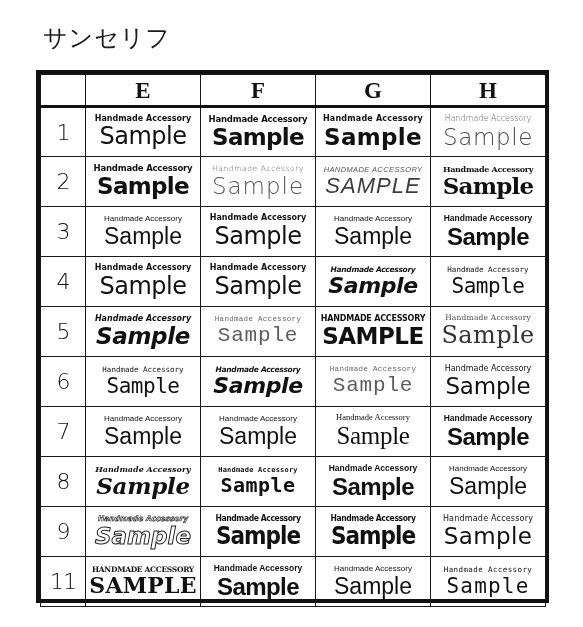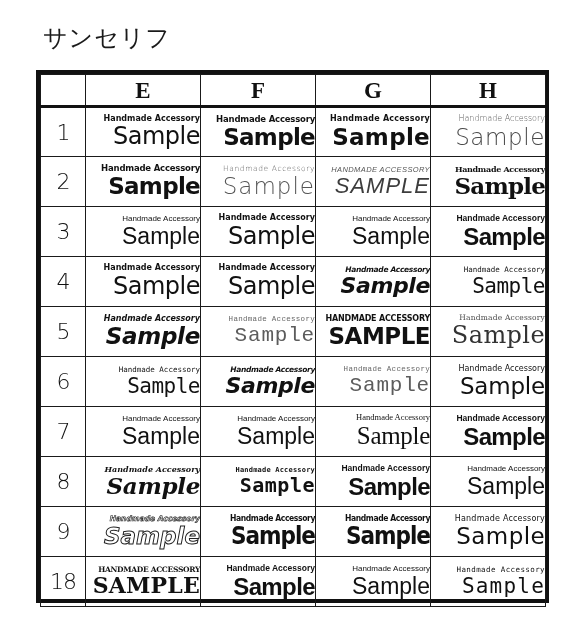--- a/index.html
+++ b/index.html
@@ -82,21 +82,21 @@
     letter-spacing: -1px;
   }
 
   td.sample-cell {
     padding: 2px 3px;
   }
 
   .cell-inner {
     display: flex;
     flex-direction: column;
-    align-items: flex-end;
+    align-items: center;
     justify-content: center;
     height: 100%;
     line-height: 1.05;
   }
 
   .kicker {
     font-size: 8.5px;
     white-space: nowrap;
     margin-bottom: 1px;
   }
@@ -471,21 +471,21 @@
             </div>
           </td>
           <td class="sample-cell">
             <div class="cell-inner fs-odd">
               <div class="kicker">Handmade Accessory</div>
               <div class="word">Sample</div>
             </div>
           </td>
         </tr>
         <tr class="body-row">
-          <td class="num-cell">18</td>
+          <td class="num-cell">11</td>
           <td class="sample-cell">
             <div class="cell-inner fs-slabcap">
               <div class="kicker">HANDMADE ACCESSORY</div>
               <div class="word">SAMPLE</div>
             </div>
           </td>
           <td class="sample-cell">
             <div class="cell-inner fs-bold">
               <div class="kicker">Handmade Accessory</div>
               <div class="word">Sample</div>

